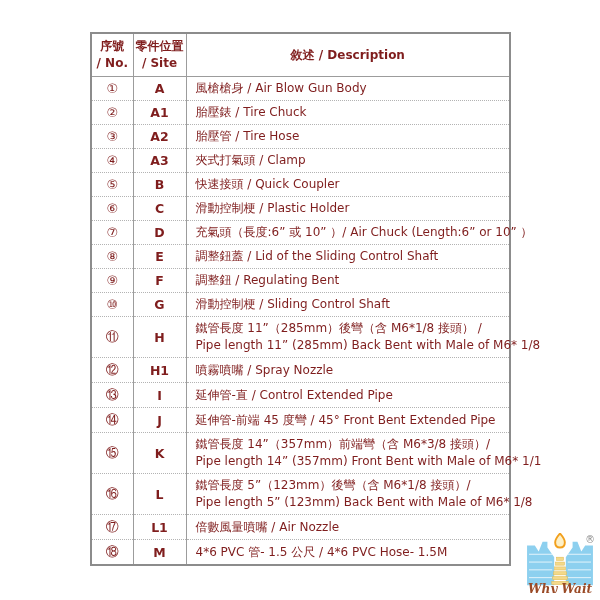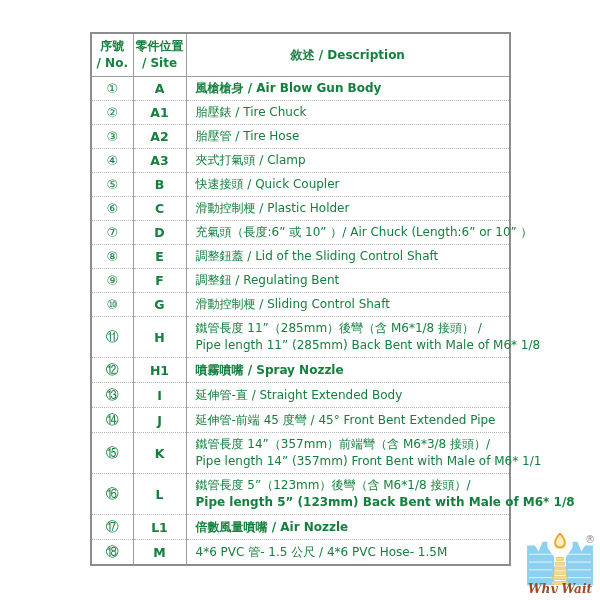--- a/index.html
+++ b/index.html
@@ -1,21 +1,21 @@
 <!DOCTYPE html>
 <html><head>
 <meta charset="utf-8">
 <style>
   html,body{margin:0;padding:0;}
   .page{
     position:relative;
     width:600px;height:593px;
     background:#ffffff;
     font-family:"DejaVu Sans","Liberation Sans",sans-serif;
-    color:#15803d;
+    color:#7f1d1d;
     overflow:hidden;
   }
   .parts-table{
     position:absolute;
     left:90px;top:32px;
     width:421px;
     border-collapse:collapse;
     table-layout:fixed;
     border:2px solid #8c8c8c;
     font-size:12px;
@@ -38,21 +38,21 @@
     border-bottom:1px dotted #b3b3b3;
     vertical-align:middle;
     padding:3px 2px;
     background:#fff;
   }
   .parts-table thead th{border-bottom:1px solid #9c9c9c;}
   td.no-cell{text-align:center;font-size:13px;}
   td.site-cell{text-align:center;font-weight:600;font-size:12.5px;}
   td.desc-cell{padding:3px 6px 3px 9px;}
   .desc-line{line-height:17px;white-space:nowrap;}
-  .desc-line.bold{font-weight:700;}
+  .desc-line.bold{font-weight:400;}
   .logo{
     position:absolute;
     left:523px;top:533px;
     width:74px;height:62px;
   }
 </style>
 </head>
 <body>
 
 <div class="page">
@@ -171,21 +171,21 @@
       <td class="site-cell">H1</td>
       <td class="desc-cell">
             <div class="desc-line bold">噴霧噴嘴  / Spray Nozzle</div>
           </td>
     </tr>
 
     <tr>
       <td class="no-cell">⑬</td>
       <td class="site-cell">I</td>
       <td class="desc-cell">
-            <div class="desc-line">延伸管-直  / Straight Extended Body</div>
+            <div class="desc-line">延伸管-直  / Control Extended Pipe</div>
           </td>
     </tr>
 
     <tr>
       <td class="no-cell">⑭</td>
       <td class="site-cell">J</td>
       <td class="desc-cell">
             <div class="desc-line">延伸管-前端 45 度彎  / 45° Front Bent Extended Pipe</div>
           </td>
     </tr>

